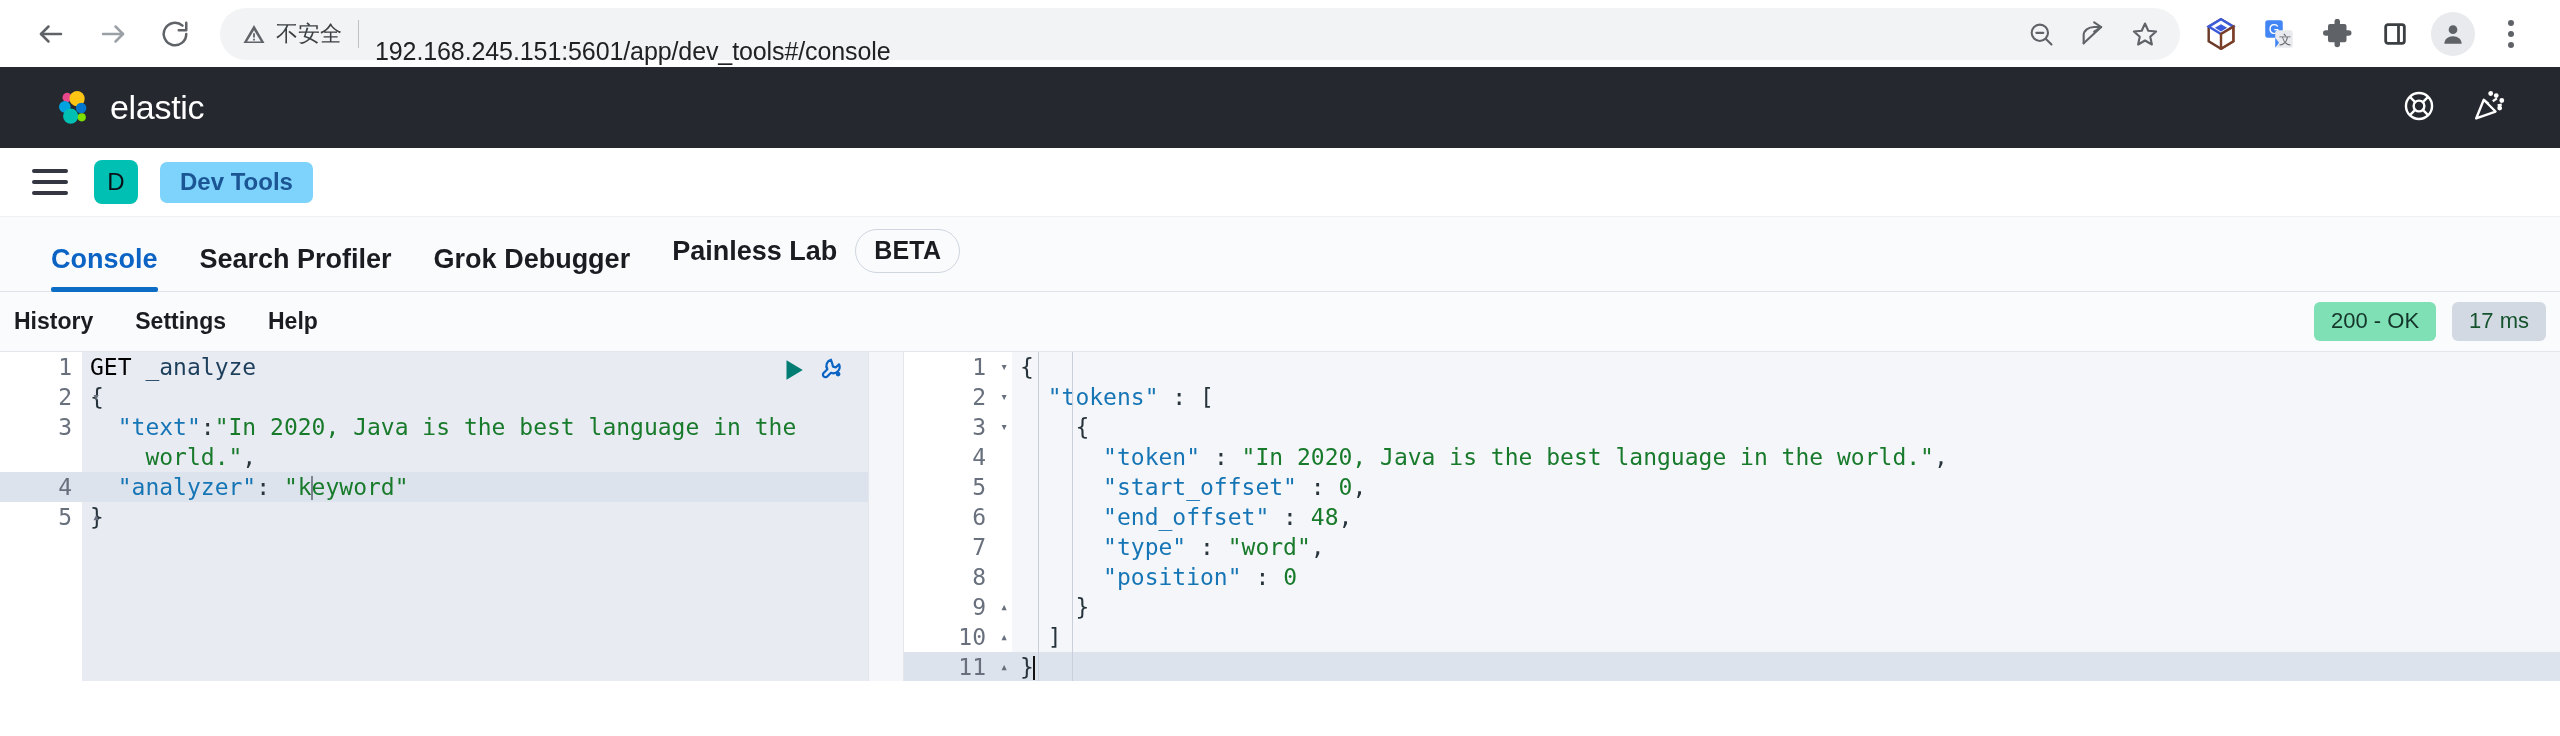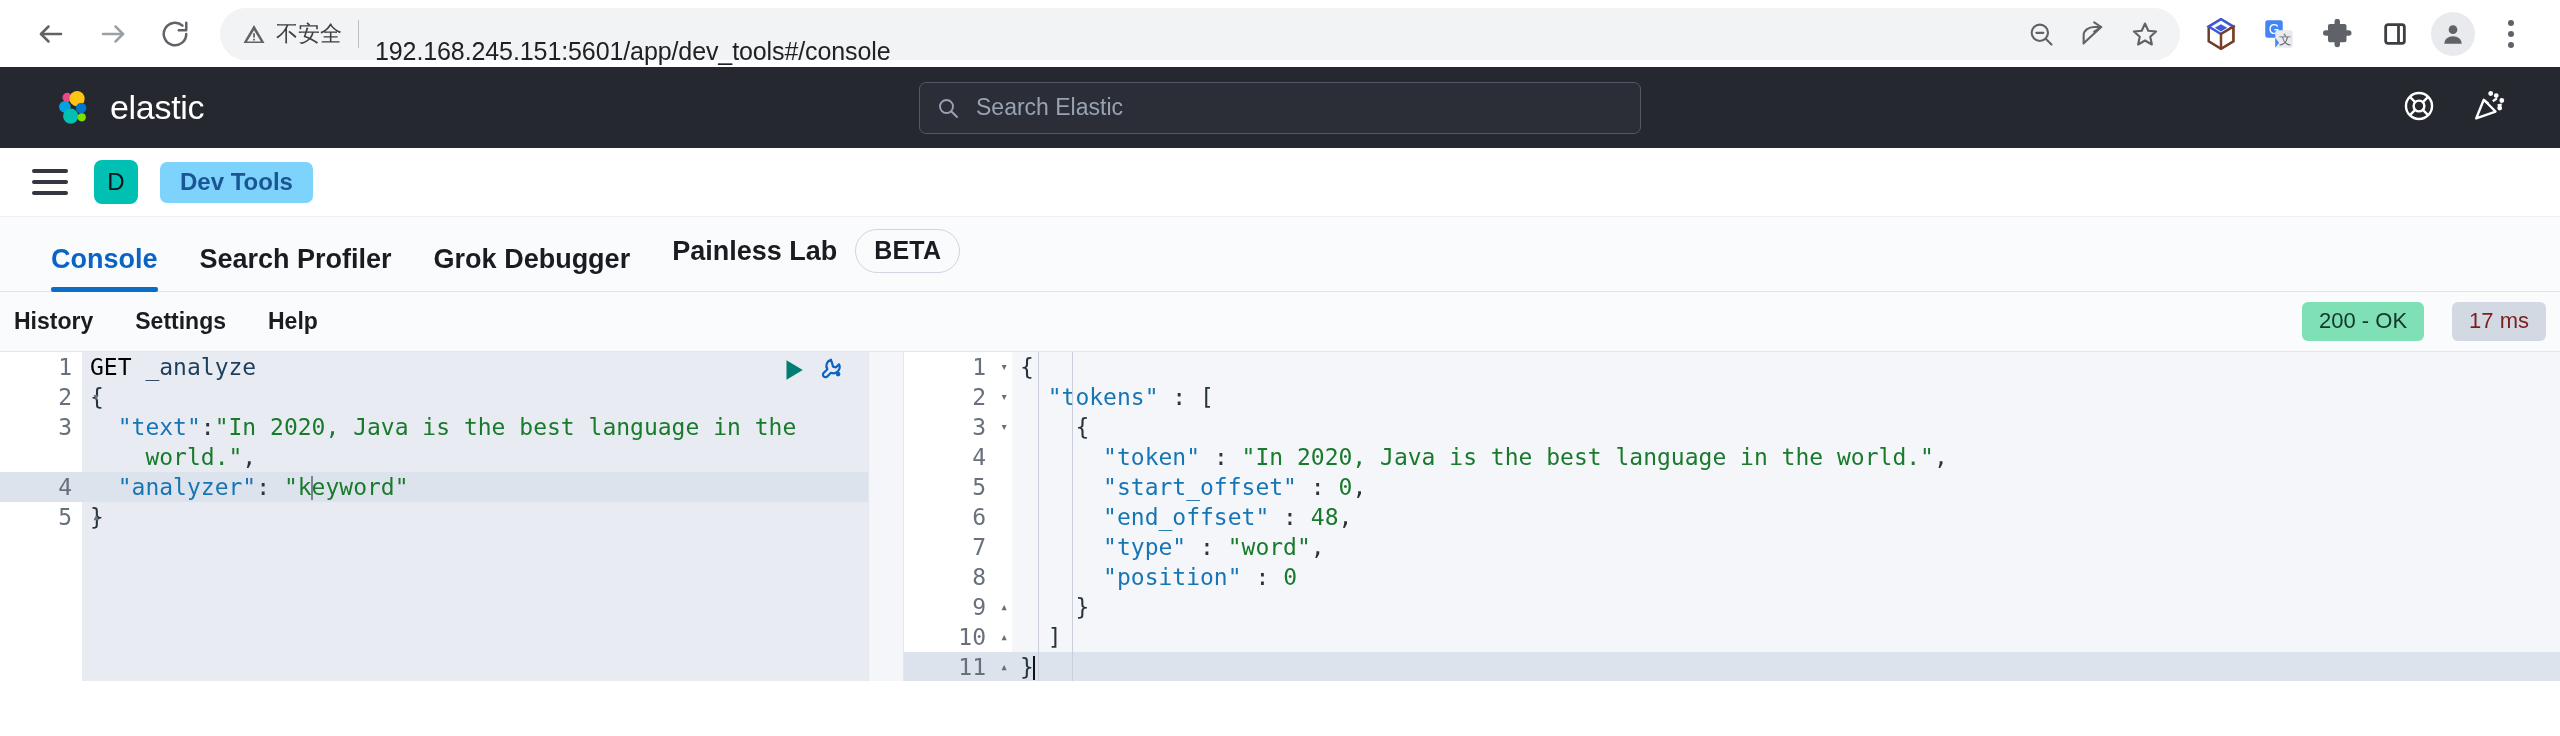--- a/index.html
+++ b/index.html
@@ -205,30 +205,30 @@
     display: flex;
     align-items: center;
     padding: 0 14px;
     gap: 42px;
   }
   .ct-link {
     font-size: 23px;
     font-weight: 700;
     color: #1a1c21;
   }
-  .ct-right { margin-left: auto; display: flex; align-items: center; gap: 28px; }
+  .ct-right { margin-left: auto; display: flex; align-items: center; gap: 16px; }
   .status-badge {
     font-size: 22px;
     font-weight: 400;
     border-radius: 6px;
     padding: 6px 17px 8px;
     line-height: 1.15;
   }
   .status-ok { background: #7fdfb5; color: #14352a; }
-  .status-time { background: #d3d9e3; color: #7f1d1d; }
+  .status-time { background: #d3d9e3; color: #14532d; }
 
   
   .panes {
     display: flex;
     height: 330px;
     background: #ffffff;
     border-top: 1px solid #e3e6eb;
   }
   .pane {
     position: relative;
@@ -436,29 +436,20 @@
       <circle cx="13" cy="9" r="4" fill="#e8488b"></circle>
       <circle cx="21.5" cy="10" r="6.5" fill="#fec514"></circle>
       <circle cx="11" cy="17" r="5" fill="#00a3e0"></circle>
       <circle cx="25" cy="18" r="4.5" fill="#0077cc"></circle>
       <circle cx="16" cy="25" r="6.5" fill="#00bfb3"></circle>
       <circle cx="25.5" cy="26" r="3.5" fill="#7de000"></circle>
     </svg>
     <span class="brand-name">elastic</span>
   </div>
 
-  <div class="search-wrap">
-    <div class="search-box">
-      <svg width="24" height="24" viewBox="0 0 24 24" fill="none" stroke="#98a2b3" stroke-width="1.9" stroke-linecap="round">
-          <circle cx="10.5" cy="10.5" r="6.5"></circle>
-          <line x1="15.5" y1="15.5" x2="21" y2="21"></line>
-        </svg>
-      <span class="search-ph">Search Elastic</span>
-    </div>
-  </div>
 
   <div class="header-right">
     <div>
       <svg width="34" height="34" viewBox="0 0 24 24" fill="none" stroke="#ffffff" stroke-width="1.7">
           <circle cx="12" cy="12" r="9.2"></circle>
           <circle cx="12" cy="12" r="3.8"></circle>
           <line x1="5.4" y1="5.4" x2="9.3" y2="9.3"></line>
           <line x1="14.7" y1="14.7" x2="18.6" y2="18.6"></line>
           <line x1="18.6" y1="5.4" x2="14.7" y2="9.3"></line>
           <line x1="9.3" y1="14.7" x2="5.4" y2="18.6"></line>

